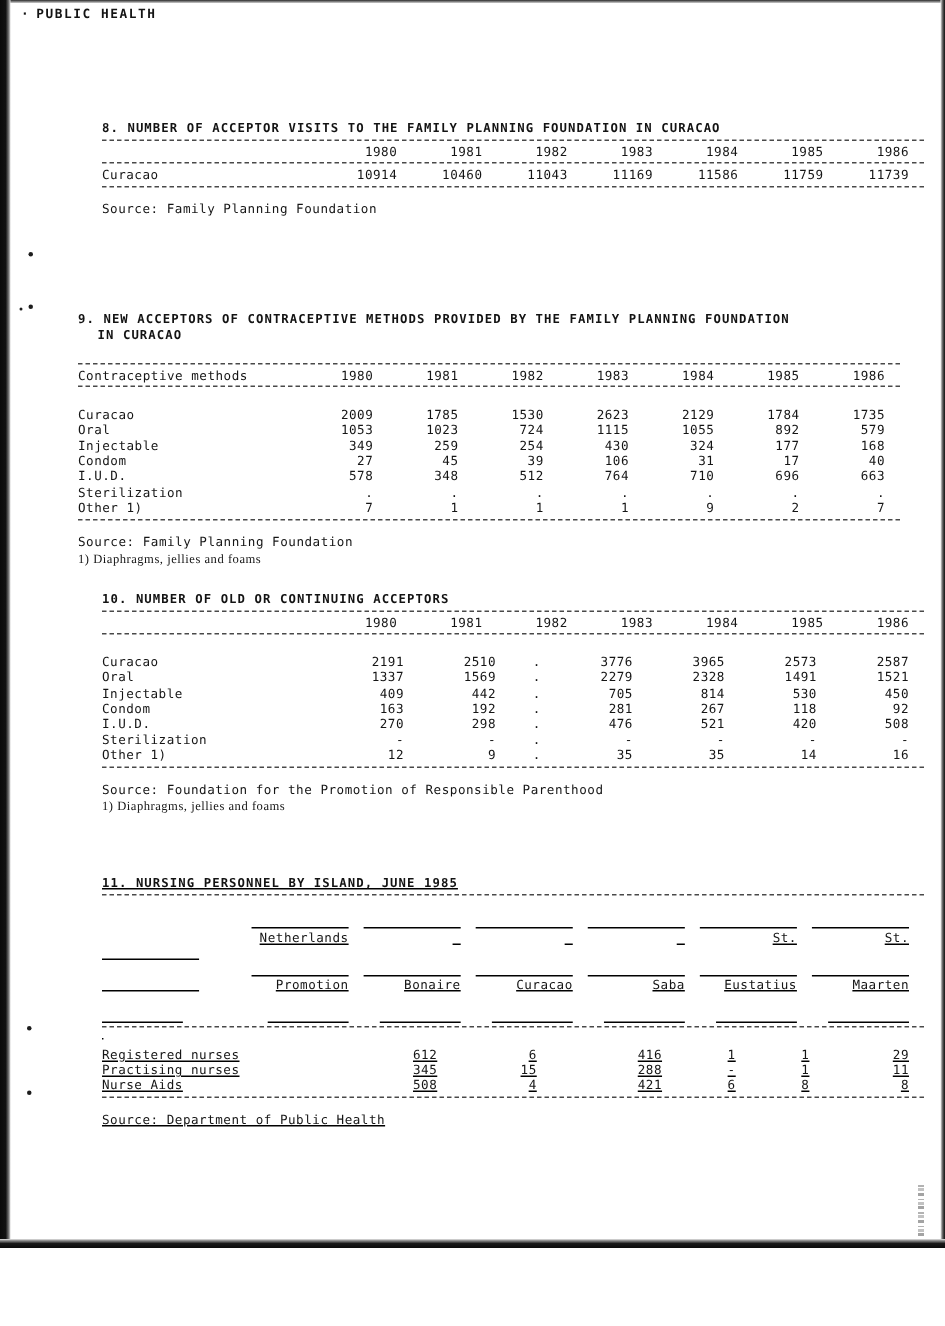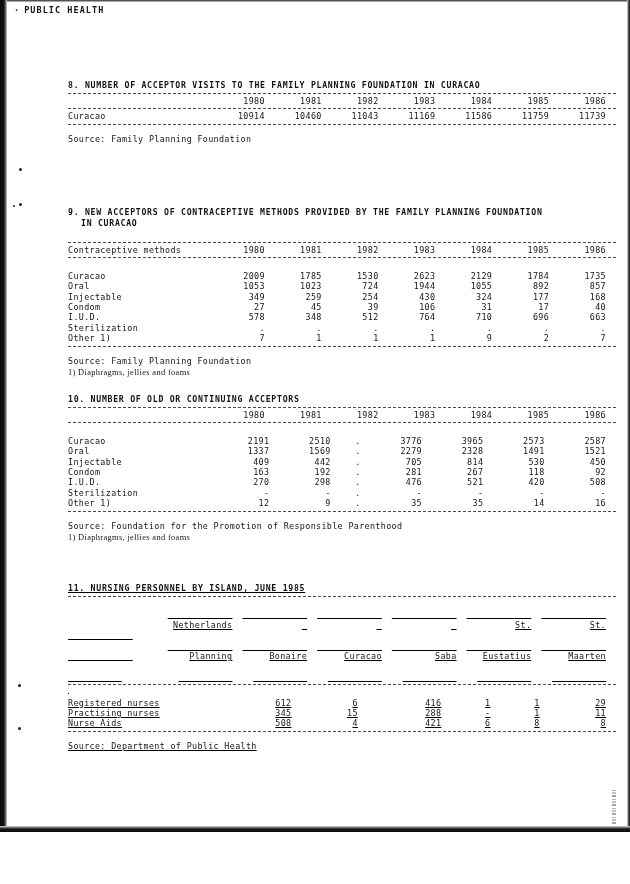--- a/index.html
+++ b/index.html
@@ -222,21 +222,21 @@
           <td class="num">11586</td>
           <td class="num">11759</td>
           <td class="num">11739</td>
         </tr>
       </tbody>
     </table>
     <div class="rule"></div>
     <div class="source">Source: Family Planning Foundation</div>
   </div>
 
-  <div class="table-block" style="left:68px; top:196px;">
+  <div class="table-block" style="left:52px; top:196px;">
     <div class="tbl-title">
       <span>9. NEW ACCEPTORS OF CONTRACEPTIVE METHODS PROVIDED BY THE FAMILY PLANNING FOUNDATION</span>
       <span class="cont-line">IN CURACAO</span>
     </div>
     <div class="rule"></div>
     <table class="data t9">
       <thead>
         <tr>
           <th class="lbl">Contraceptive methods</th>
           <th class="num">1980</th>
@@ -263,24 +263,24 @@
           <td class="num">2623</td>
           <td class="num">2129</td>
           <td class="num">1784</td>
           <td class="num">1735</td>
         </tr>
         <tr>
           <td class="lbl indent1">Oral</td>
           <td class="num">1053</td>
           <td class="num">1023</td>
           <td class="num">724</td>
-          <td class="num">1944</td>
+          <td class="num">1115</td>
           <td class="num">1055</td>
           <td class="num">892</td>
-          <td class="num">857</td>
+          <td class="num">579</td>
         </tr>
         <tr>
           <td class="lbl indent1">Injectable</td>
           <td class="num">349</td>
           <td class="num">259</td>
           <td class="num">254</td>
           <td class="num">430</td>
           <td class="num">324</td>
           <td class="num">177</td>
           <td class="num">168</td>
@@ -437,21 +437,21 @@
     <div class="rule"></div>
     <table class="data t11">
       <thead>
         <tr>
           <th class="lbl two-line">
             <span class="hd-top"></span>
             <span class="hd-bot"></span>
           </th>
           <th class="num two-line">
             <span class="hd-top">Netherlands</span>
-            <span class="hd-bot">Planning</span>
+            <span class="hd-bot">Promotion</span>
           </th>
           <th class="num two-line">
             <span class="hd-top">&nbsp;</span>
             <span class="hd-bot">Bonaire</span>
           </th>
           <th class="num two-line">
             <span class="hd-top">&nbsp;</span>
             <span class="hd-bot">Curacao</span>
           </th>
           <th class="num two-line">

